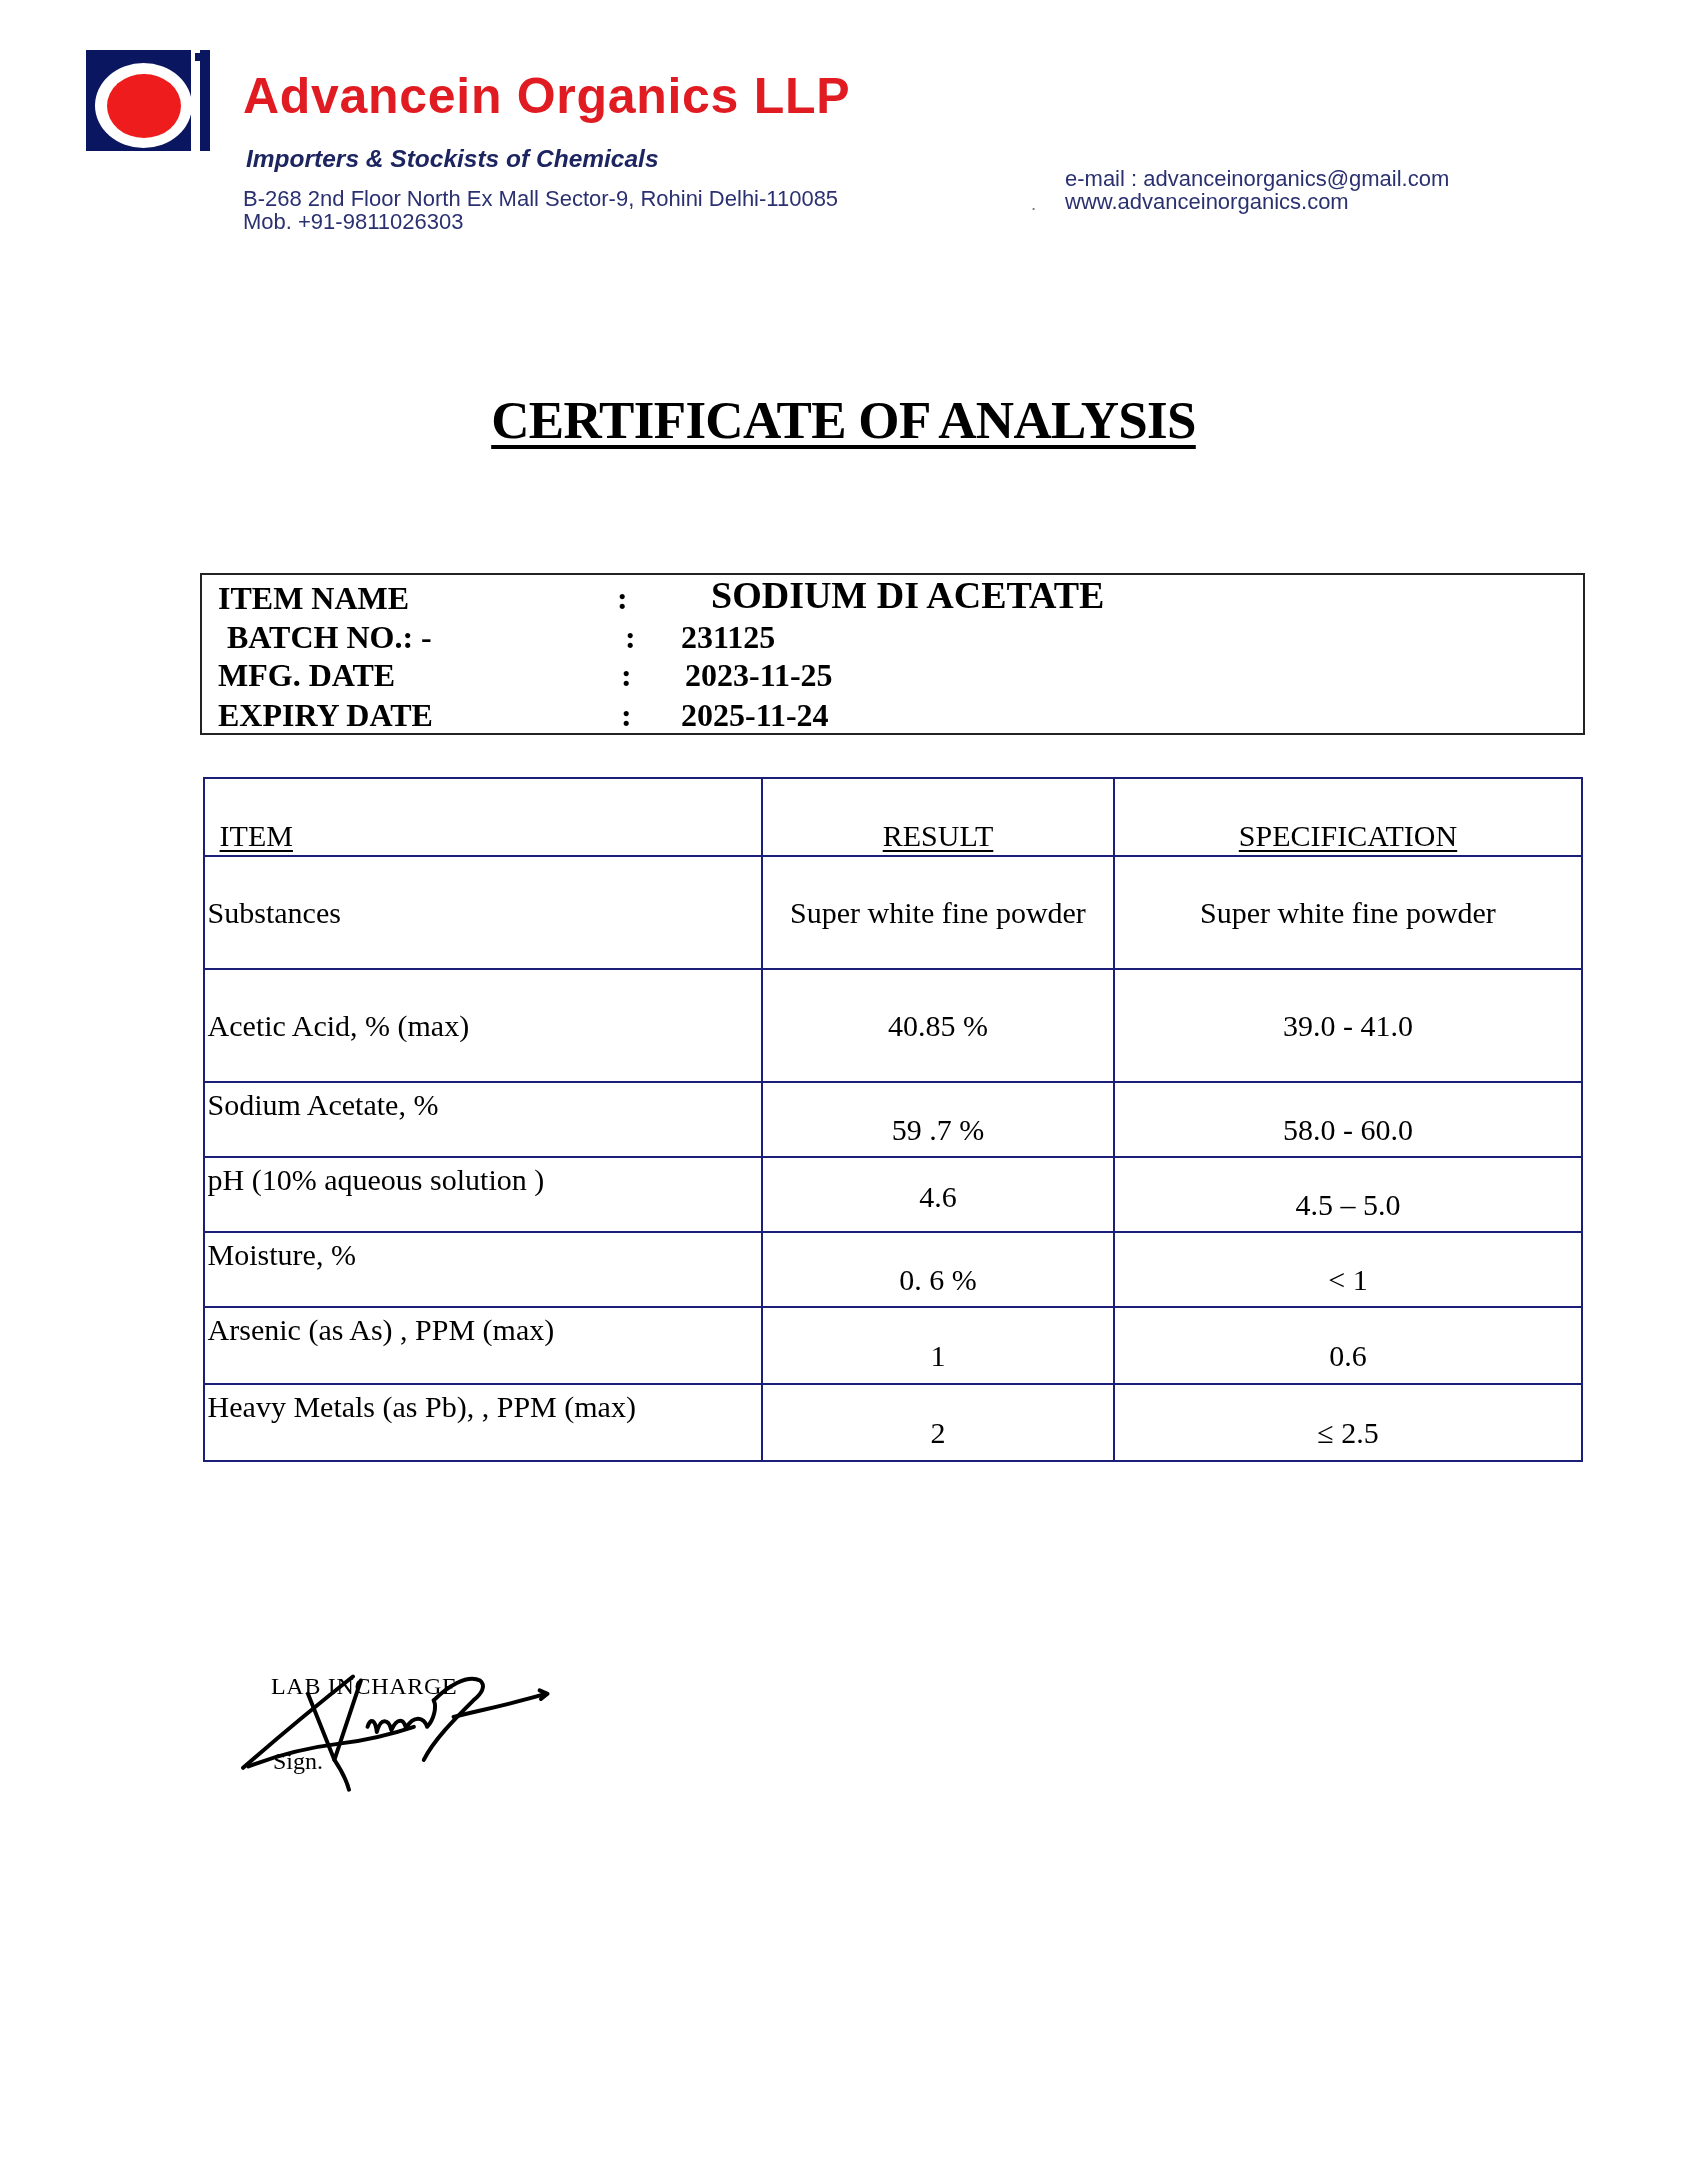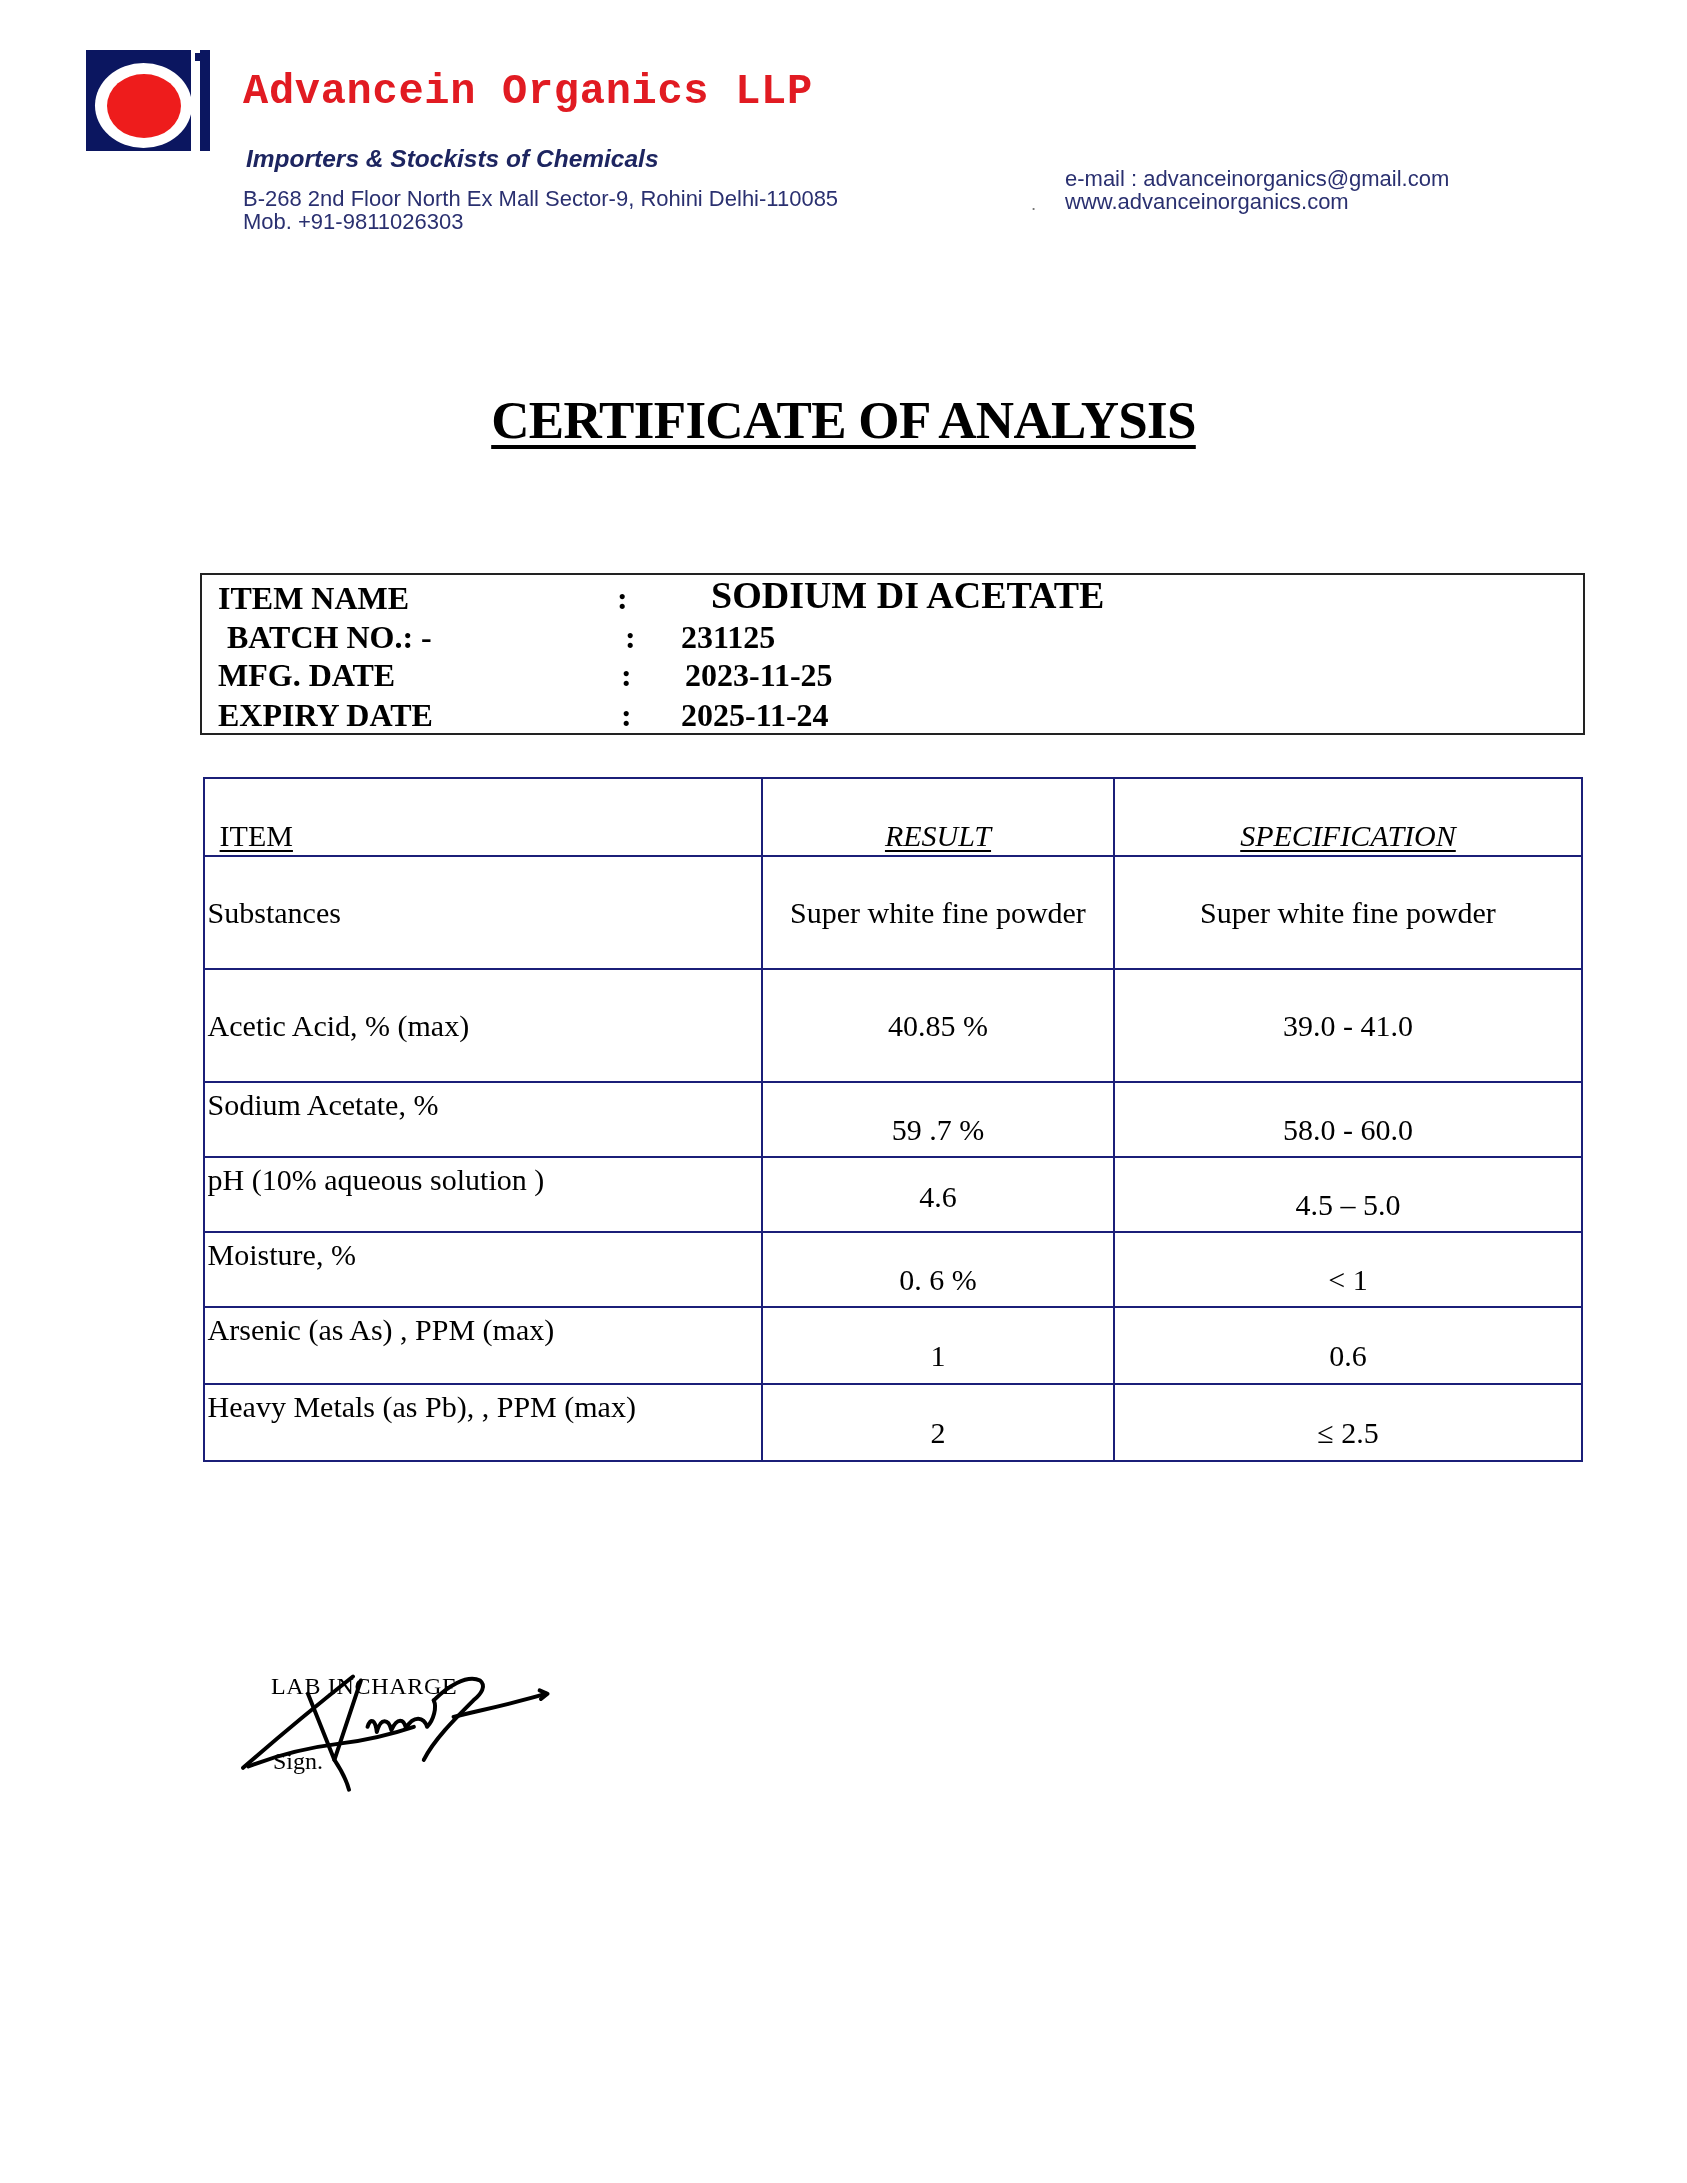--- a/index.html
+++ b/index.html
@@ -7,22 +7,22 @@
          font-family: "Liberation Serif", "DejaVu Serif", serif; color: #000; }
   .abs { position: absolute; }
 
   
   .logo { left: 86px; top: 50px; width: 124px; height: 101px; background: #0b1660; overflow: hidden; }
   .logo .ring { position: absolute; left: 9.3px; top: 13.2px; width: 97px; height: 85px; border-radius: 50%; background: #ffffff; }
   .logo .dot { position: absolute; left: 21px; top: 24px; width: 74px; height: 64px; border-radius: 50%; background: #ee1c1c; }
   .logo .stem { position: absolute; left: 105px; top: 0; width: 9.3px; height: 101px; background: #ffffff; }
   .logo .i-bar { position: absolute; left: 109px; top: 2.6px; width: 12px; height: 8px; background: #0b1660; }
 
-  .company { left: 243px; top: 71px; font-family: Liberation Mono, monospace; font-weight: bold;
-             font-size: 42px; color: #e11b22; letter-spacing: 0.7px; white-space: nowrap; line-height: 1; }
+  .company { left: 243px; top: 71px; font-family: Liberation Sans, sans-serif; font-weight: bold;
+             font-size: 50px; color: #e11b22; letter-spacing: 0.7px; white-space: nowrap; line-height: 1; }
   .tagline { left: 246px; top: 147px; font-family: "Liberation Sans", "DejaVu Sans", sans-serif; font-weight: bold; font-style: italic;
              font-size: 24.5px; color: #1d2560; white-space: nowrap; line-height: 1; }
   .address { left: 243px; top: 187px; font-family: "Liberation Sans", "DejaVu Sans", sans-serif;
              font-size: 22px; color: #2a3070; white-space: nowrap; line-height: 23px; }
   .contact { left: 1065px; top: 167px; font-family: "Liberation Sans", "DejaVu Sans", sans-serif;
              font-size: 22px; color: #2a3070; white-space: nowrap; line-height: 23px; }
   .dotmark { left: 1031px; top: 193px; font-family: "Liberation Sans", sans-serif; font-size: 18.5px; color: #777; }
 
   
   .title { left: 0; width: 1687px; top: 394px; text-align: center; line-height: 1; }
@@ -37,21 +37,21 @@
   .info-value { position: absolute; left: 479px; bottom: 0; font-size: 32px; line-height: 1; white-space: nowrap; }
   .info-value.big { font-size: 38px; margin-left: 30px; }
 
   
   .results { left: 203px; top: 777px; border-collapse: collapse; table-layout: fixed; }
   .results td, .results th { border: 2px solid #1b1f78; padding: 0 2.6px; font-size: 30px; font-weight: normal;
                              line-height: 37px; vertical-align: middle; box-sizing: border-box; }
   .results th { vertical-align: bottom; padding-bottom: 1.3px; }
   .results th span { text-decoration: underline; text-decoration-thickness: 2px; text-underline-offset: 4px; }
   .results th.c1 { text-align: left; padding-left: 14.6px; }
-  .results th.c2, .results th.c3 { text-align: center; font-style: italic; }
+  .results th.c2, .results th.c3 { text-align: center; }
   .results td.c1 { text-align: left; }
   .results td.c2, .results td.c3 { text-align: center; }
   .results td.top { vertical-align: top; padding-top: 2.6px; }
   .results tr.thickline td { border-top-color: #0a0a30; }
 
   
   .signature { left: 235px; top: 1654px; width: 318px; height: 139px; }
   .sig-lab { left: 271px; top: 1673px; font-family: "Liberation Serif", serif; font-size: 24px; letter-spacing: 0.7px; white-space: nowrap; }
   .sig-sign { left: 273px; top: 1748px; font-family: "Liberation Serif", serif; font-size: 24px; white-space: nowrap; }
 </style>

